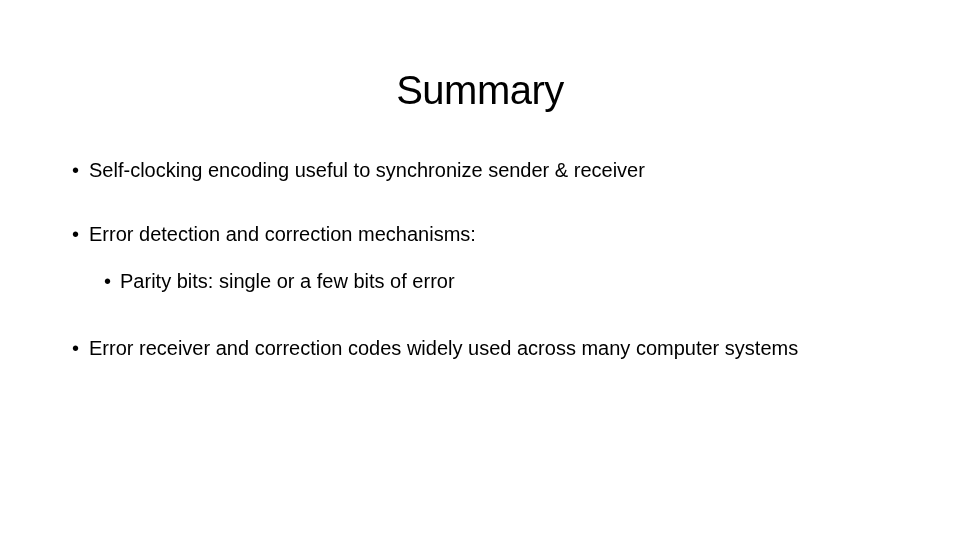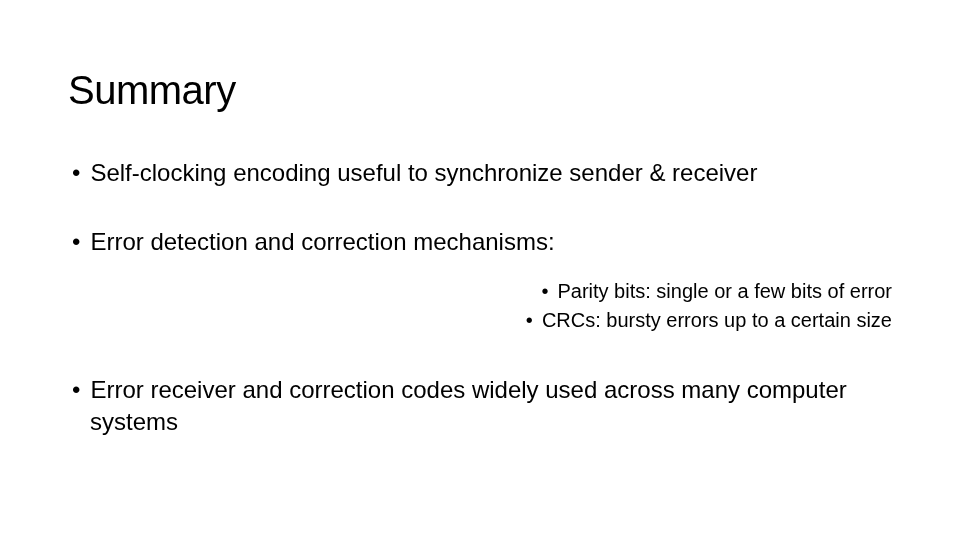--- a/index.html
+++ b/index.html
@@ -14,57 +14,56 @@
       font-family: Arial, Helvetica, sans-serif;
       color: #000000;
       padding: 68px 68px 0 68px;
       overflow: hidden;
     }
     .title {
       font-size: 40px;
       font-weight: 400;
       margin-bottom: 44px;
       letter-spacing: -0.5px;
+      text-align: center;
     }
     .bullet-l1 {
-      font-size: 24px;
+      font-size: 20px;
       line-height: 1.3;
       margin-bottom: 38px;
       padding-left: 22px;
       text-indent: -18px;
     }
     .bullet-l1.tight {
       margin-bottom: 21px;
     }
     .bullet-l1::before {
       content: "•";
       margin-right: 10px;
     }
     .bullet-l2 {
       font-size: 20px;
       line-height: 1.35;
       padding-left: 52px;
       text-indent: -16px;
       margin-bottom: 2px;
-      text-align: right;
     }
     .bullet-l2::before {
       content: "•";
       margin-right: 9px;
     }
     .sub-group {
       margin-bottom: 40px;
     }
   </style>
 </head>
 <body>
 
 <div class="title">Summary</div>
 
 <div class="bullet-l1">Self-clocking encoding useful to synchronize sender &amp; receiver</div>
 
 <div class="bullet-l1 tight">Error detection and correction mechanisms:</div>
 <div class="sub-group">
   <div class="bullet-l2">Parity bits: single or a few bits of error</div>
-  <div class="bullet-l2">CRCs: bursty errors up to a certain size</div>
 </div>
 
 <div class="bullet-l1">Error receiver and correction codes widely used across many computer systems</div>
 
 </body></html>

